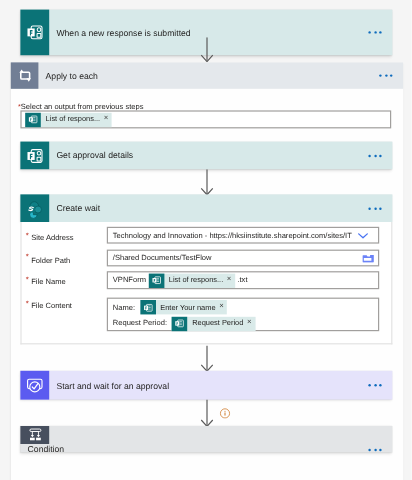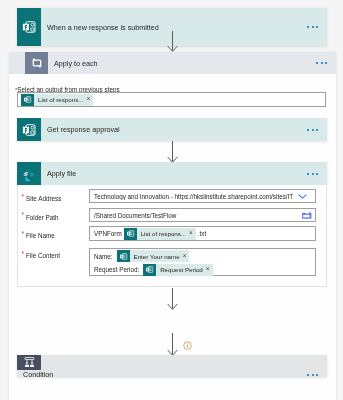--- a/index.html
+++ b/index.html
@@ -10,21 +10,21 @@
   .card{position:absolute;display:flex;align-items:stretch;box-sizing:border-box;
         box-shadow:0 0.3px 0.9px rgba(0,0,0,.10),0 1.2px 2.4px rgba(0,0,0,.11);}
   .card-icon{flex:0 0 auto;display:flex;align-items:center;justify-content:center;}
   .card-body{flex:1;display:flex;align-items:center;justify-content:space-between;}
   .card-title{font-size:7.2px;color:#201f1e;padding-left:6px;}
   .ellipsis{display:flex;gap:2.5px;padding-right:9px;align-items:center;}
   .ellipsis i{width:2px;height:2px;border-radius:50%;background:#0f6cbd;display:block;}
 
   
   .scope{position:absolute;box-sizing:border-box;background:#fefefe;box-shadow:0 0.3px 0.9px rgba(0,0,0,.10),0 1.2px 2.4px rgba(0,0,0,.11);}
-  .scope-head{position:absolute;left:0;top:0;right:0;display:flex;align-items:stretch;background:#e4e8ec;height:22px;padding-left:16px;}
+  .scope-head{position:absolute;left:0;top:0;right:0;display:flex;align-items:stretch;background:#e4e8ec;height:22px;}
   .scope-icon{flex:0 0 23px;background:#717e95;display:flex;align-items:center;justify-content:center;}
   .scope-body{flex:1;display:flex;align-items:center;justify-content:space-between;}
   .scope-title{font-size:7.2px;color:#201f1e;padding-left:6px;}
 
   .req{color:#c0392b;font-size:6px;line-height:1;}
   .lbl-wrap{position:absolute;white-space:nowrap;line-height:8px;}
   .lbl-wrap .req{position:absolute;left:-4.5px;top:1.5px;font-size:6.5px;}
   .fld-label{font-size:6.3px;color:#201f1e;}
 
   .token{display:inline-flex;align-items:center;background:#d9eae9;height:12px;vertical-align:middle;}
@@ -108,21 +108,21 @@
       <div class="card-icon" style="background:#0b7377;width:24px;">
         <svg width="16" height="16" viewBox="0 0 16 16">
           <rect x="5.0" y="2.7" width="9.0" height="10.6" rx="1.3" fill="none" stroke="#fff" stroke-width="0.9"></rect>
           <circle cx="11.5" cy="5.7" r="1.5" fill="none" stroke="#fff" stroke-width="0.85"></circle>
           <rect x="9.9" y="9.0" width="3.1" height="3.1" rx="0.3" fill="none" stroke="#fff" stroke-width="0.85"></rect>
           <rect x="1.9" y="4.7" width="6.0" height="6.6" fill="#fff"></rect>
           <path d="M3.9 6.1 h2.2 v1.05 h-1.25 v0.85 h1.1 v1.05 h-1.1 v1.6 h-0.95 z" fill="#0b7377"></path>
         </svg>
       </div>
       <div class="card-body">
-        <span class="card-title">Get response approval</span>
+        <span class="card-title">Get approval details</span>
         <span class="ellipsis">
             <i></i>
             <i></i>
             <i></i>
           </span>
       </div>
     </div>
 
     <svg class="arrow" style="left:158px;top:89px;width:11px;height:22px" viewBox="0 0 11 22">
       <path d="M5.5 0 V20.6" stroke="#5a5a5a" stroke-width="1.0" fill="none"></path>
@@ -133,21 +133,21 @@
       <div class="card-icon" style="background:#0b7377;width:24px;">
         <svg width="16" height="16" viewBox="0 0 16 16">
           <circle cx="7.6" cy="5.6" r="3.5" fill="#0e8086" stroke="#06585c" stroke-width="0.6"></circle>
           <circle cx="10.7" cy="8.6" r="2.9" fill="#1b8f96" stroke="#06585c" stroke-width="0.6"></circle>
           <path d="M6.8 9.8 a3.1 3.1 0 1 0 3.1 3.1 h-3.1 z" fill="#27b6c9" stroke="#06585c" stroke-width="0.6"></path>
           <rect x="2.3" y="5.3" width="5.9" height="5.9" fill="#0d767c"></rect>
           <path d="M6.7 7.0 a2.0 1.3 0 0 0 -3.1 0.25 c0 0.9 2.6 0.55 2.6 1.5 a2.0 1.3 0 0 1 -3.2 0.25" fill="none" stroke="#fff" stroke-width="0.95" stroke-linecap="round"></path>
         </svg>
       </div>
       <div class="card-body">
-        <span class="card-title">Apply file</span>
+        <span class="card-title">Create wait</span>
         <span class="ellipsis">
             <i></i>
             <i></i>
             <i></i>
           </span>
       </div>
     </div>
 
     <div style="position:absolute;left:8px;top:133px;width:310px;height:102px;background:#fff;border:1px solid #e3e3e3;border-top:none;box-sizing:border-box;">
 
@@ -219,20 +219,37 @@
           </span>
         </div>
       </div>
     </div>
 
     <svg class="arrow" style="left:158px;top:236px;width:11px;height:22px" viewBox="0 0 11 22">
       <path d="M5.5 0 V20.6" stroke="#5a5a5a" stroke-width="1.0" fill="none"></path>
       <path d="M0.7 16.0 L5.5 21.3 L10.3 16.0" stroke="#5a5a5a" stroke-width="1.0" fill="none"></path>
     </svg>
 
+    <div class="card" style="left:8px;top:257px;width:310px;height:24px;background:#e5e3fb;">
+      <div class="card-icon" style="background:#5b5bf0;width:24px;">
+        <svg width="16" height="16" viewBox="0 0 16 16">
+          <path d="M3.2 3.0 H12.8 a1.2 1.2 0 0 1 1.2 1.2 V9.6 a1.2 1.2 0 0 1 -1.2 1.2 H3.2 a1.2 1.2 0 0 1 -1.2 -1.2 V4.2 a1.2 1.2 0 0 1 1.2 -1.2 Z" fill="none" stroke="#fff" stroke-width="0.95"></path>
+          <circle cx="8.0" cy="9.4" r="4.2" fill="#5b5bf0" stroke="#fff" stroke-width="0.95"></circle>
+          <path d="M5.9 9.5 L7.4 11.1 L10.6 6.7" stroke="#fff" stroke-width="1.05" fill="none" stroke-linecap="round" stroke-linejoin="round"></path>
+        </svg>
+      </div>
+      <div class="card-body">
+        <span class="card-title">Start and wait for an approval</span>
+        <span class="ellipsis">
+            <i></i>
+            <i></i>
+            <i></i>
+          </span>
+      </div>
+    </div>
 
     <svg class="arrow" style="left:158px;top:281px;width:11px;height:23px" viewBox="0 0 11 23">
       <path d="M5.5 0 V21.6" stroke="#5a5a5a" stroke-width="1.0" fill="none"></path>
       <path d="M0.7 17.0 L5.5 22.3 L10.3 17.0" stroke="#5a5a5a" stroke-width="1.0" fill="none"></path>
     </svg>
 
     <div style="position:absolute;left:174px;top:284px;width:9px;height:9px;">
       <svg width="9" height="9" viewBox="0 0 12 12">
         <circle cx="6" cy="6" r="5.1" fill="none" stroke="#d08033" stroke-width="0.9"></circle>
         <circle cx="6" cy="3.6" r="0.66" fill="#d08033"></circle>

